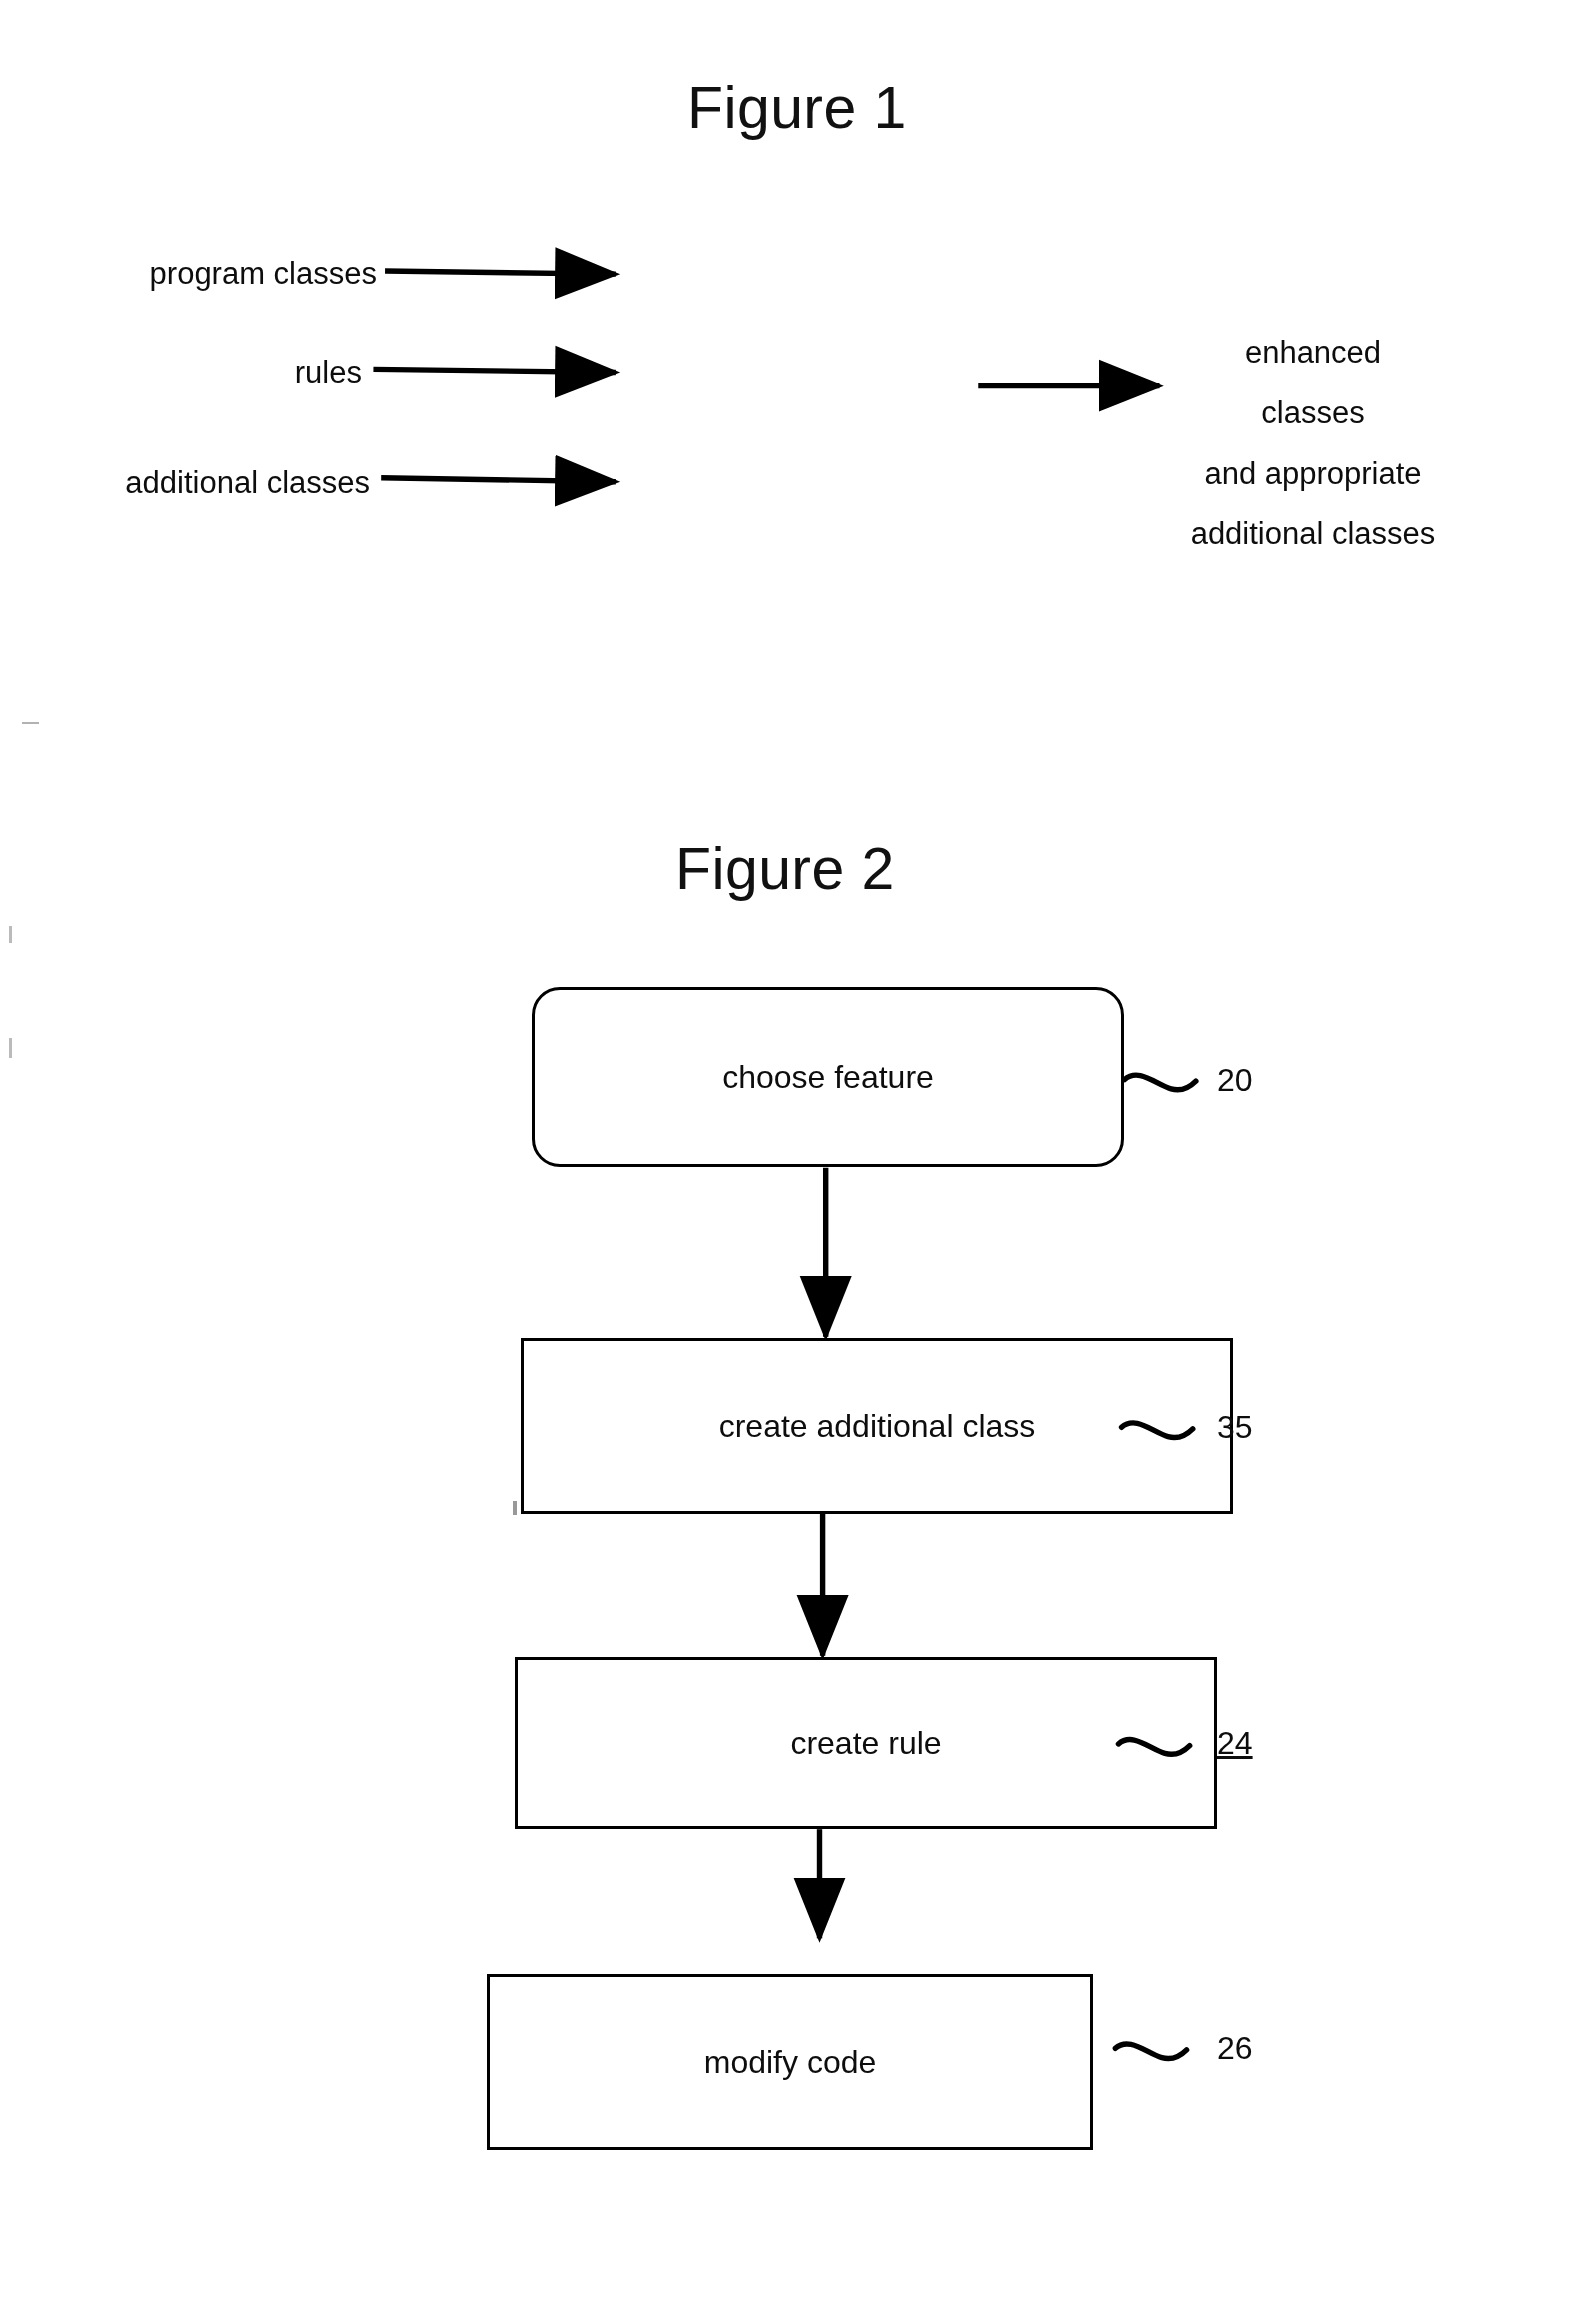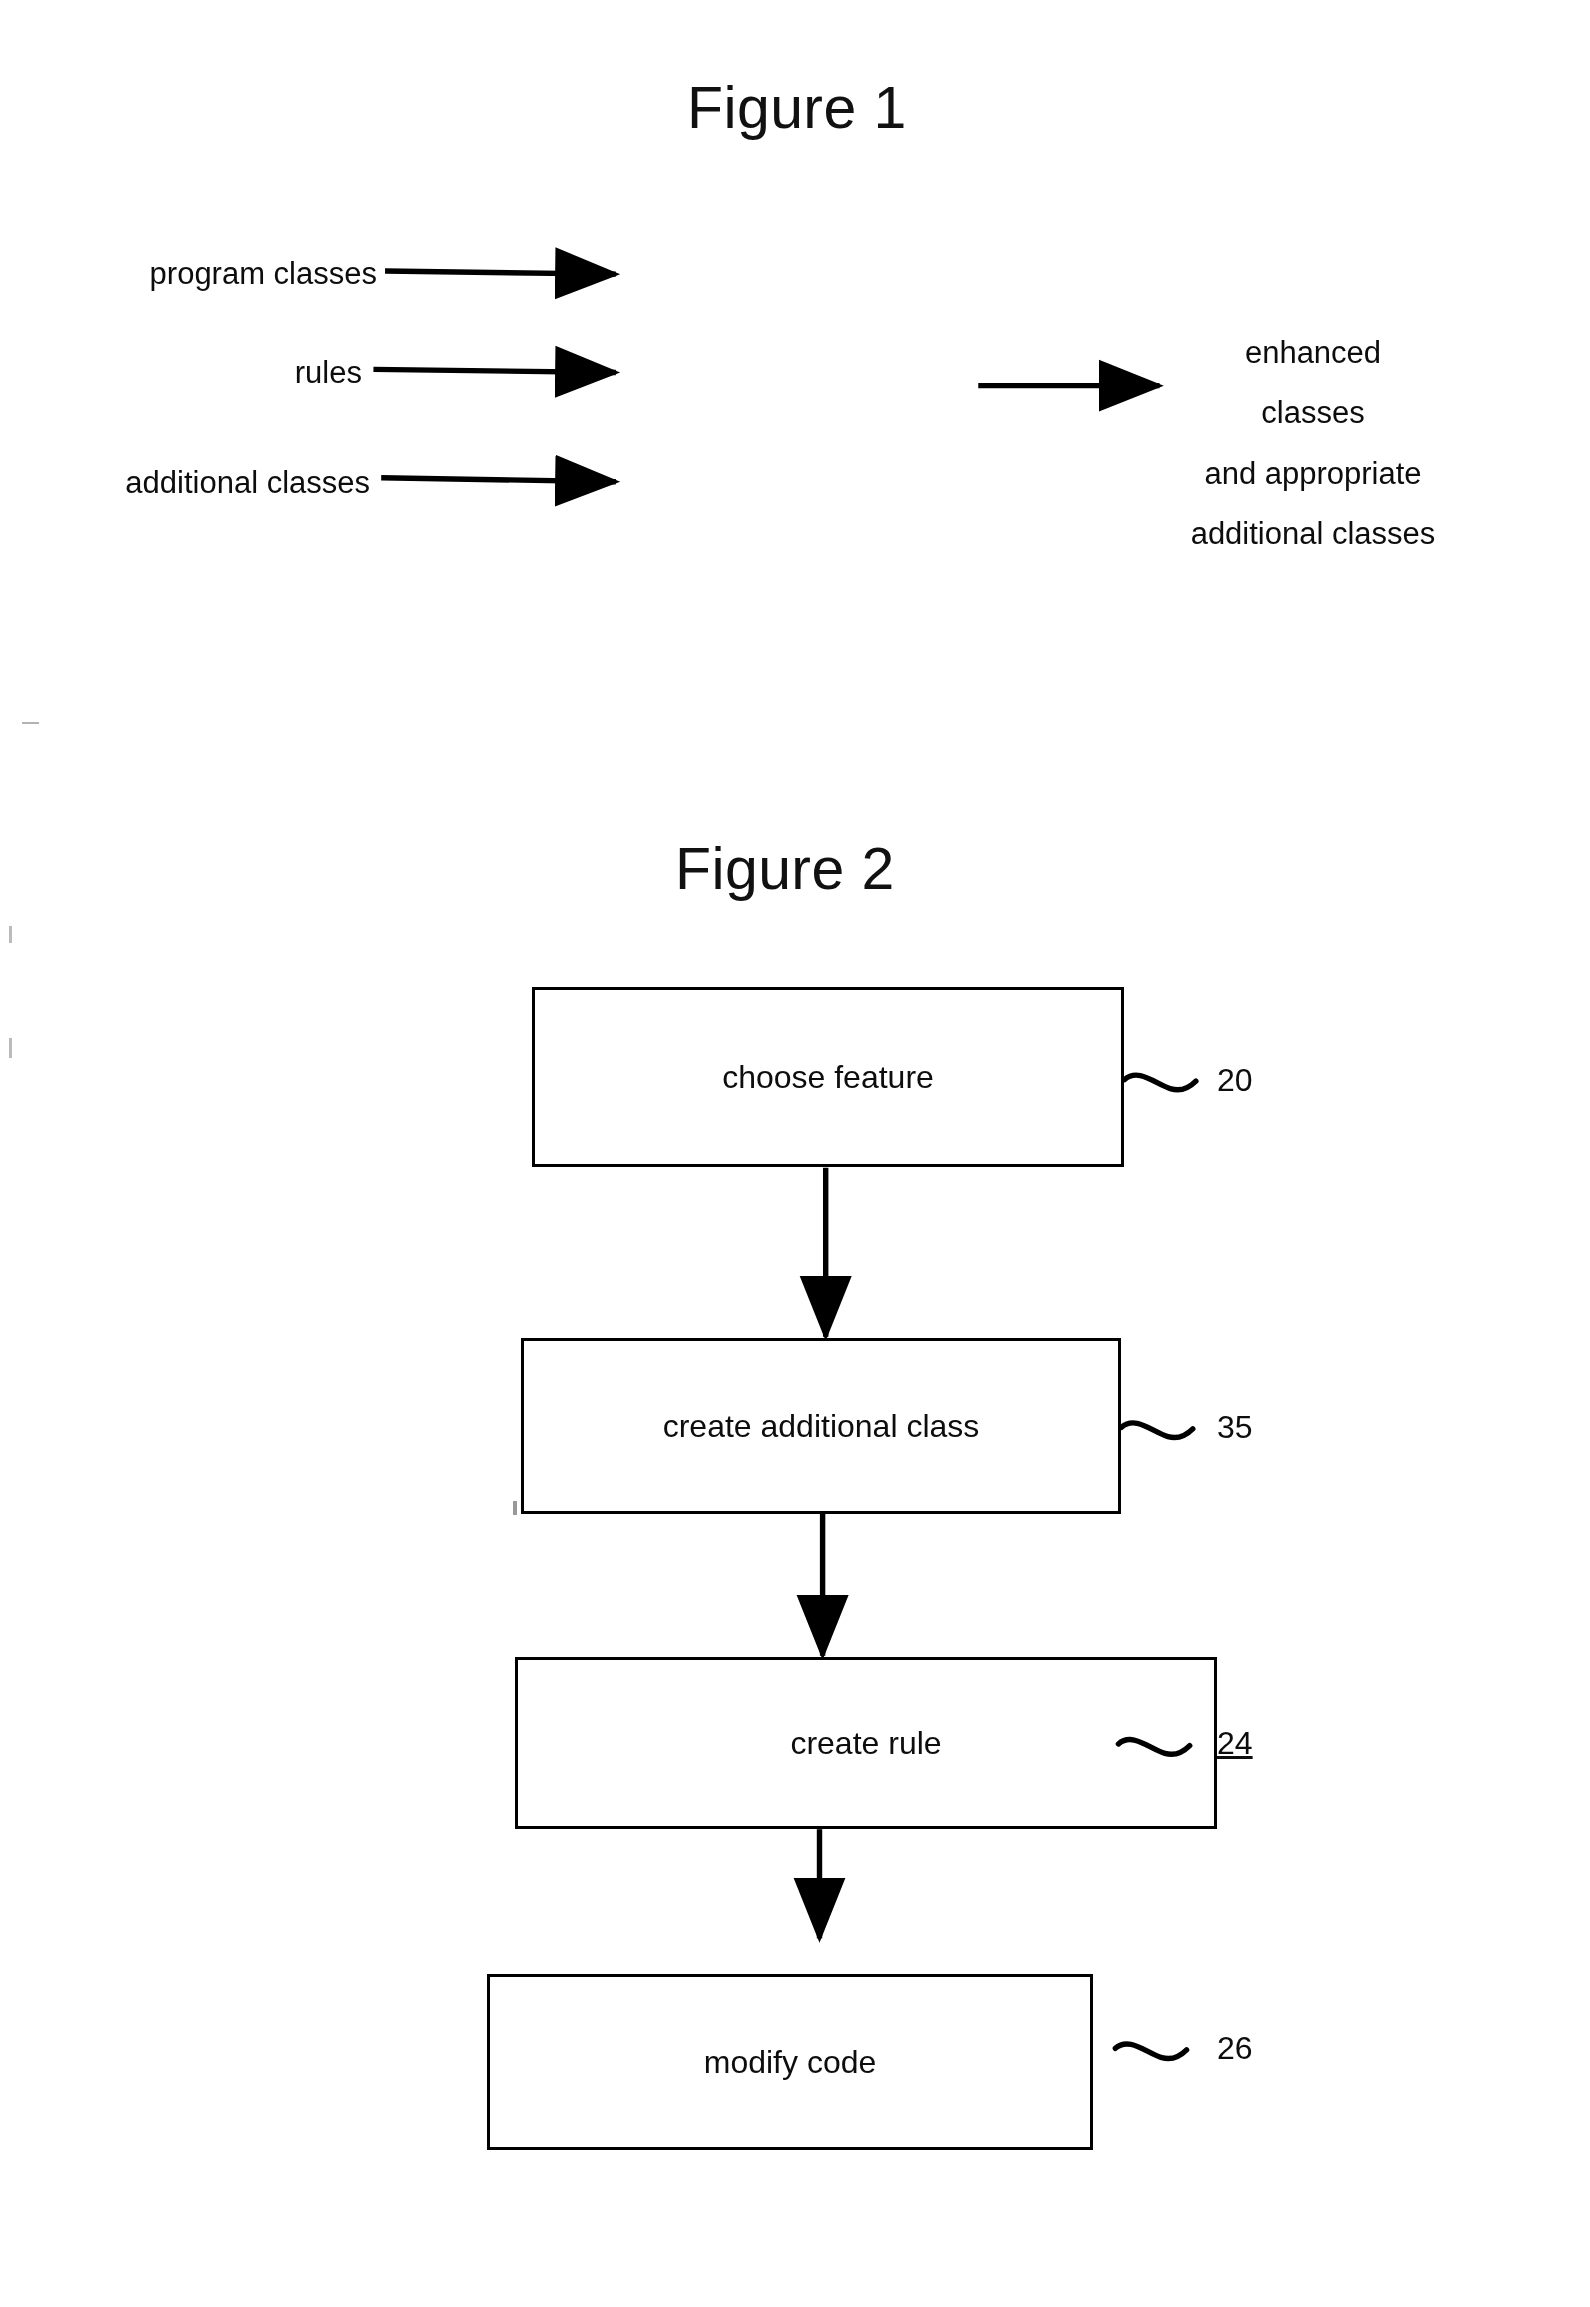--- a/index.html
+++ b/index.html
@@ -110,26 +110,26 @@
 
   <div class="out-block" style="left:1154px; top:311px; width:318px;">
     <div>enhanced</div>
     <div>classes</div>
     <div>and appropriate</div>
     <div>additional classes</div>
   </div>
 
   <div class="fig-title" style="left:675px; top:835px;">Figure 2</div>
 
-  <div class="flow-box" style="left:532px; top:987px; width:592px; height:180px;">
+  <div class="flow-box" style="left:532px; top:987px; width:592px; height:180px;border-radius:28px;">
     <span class="flow-box-label">choose feature</span>
   </div>
   <div class="ref-num" style="left:1217px; top:1062px;">20</div>
 
-  <div class="flow-box" style="left:521px; top:1338px; width:600px; height:176px;">
+  <div class="flow-box" style="left:521px; top:1338px; width:712px; height:176px;">
     <span class="flow-box-label">create additional class</span>
   </div>
   <div class="ref-num" style="left:1217px; top:1409px;">35</div>
 
   <div class="flow-box" style="left:515px; top:1657px; width:702px; height:172px;">
     <span class="flow-box-label">create rule</span>
   </div>
   <div class="ref-num" style="left:1217px; top:1725px;text-decoration:underline;">24</div>
 
   <div class="flow-box" style="left:487px; top:1940px; width:606px; height:176px;margin-top:34px;">

